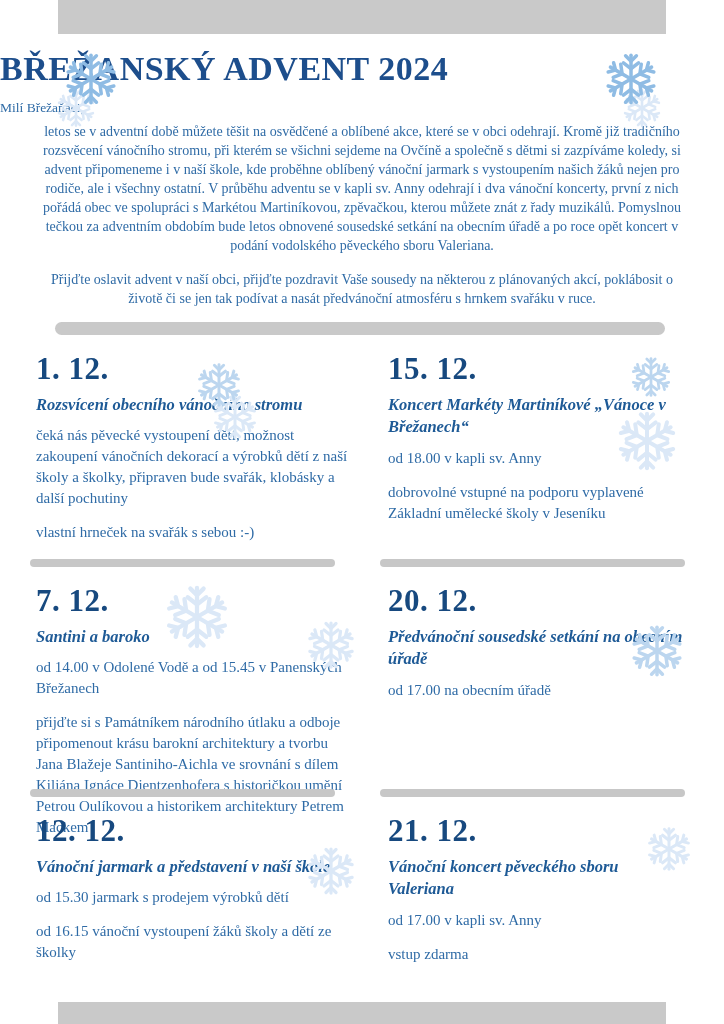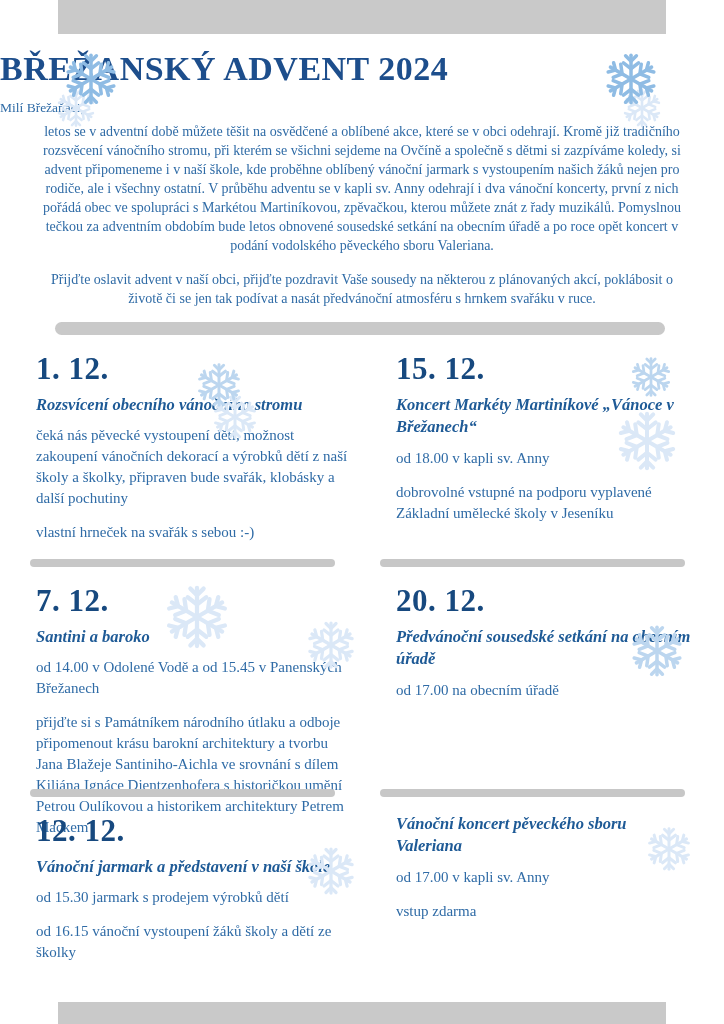--- a/index.html
+++ b/index.html
@@ -36,21 +36,21 @@
   }
   .sep-split {
     display: flex; margin-left: 30px; gap: 45px; align-items: center;
   }
   .sep-split .seg {
     width: 305px; height: 8px; border-radius: 4px; background: #c7c7c7;
   }
 
   .row {
     display: grid; grid-template-columns: 352px 336px;
-    padding-left: 36px; padding-top: 16px; box-sizing: border-box; gap: 8px;
+    padding-left: 36px; padding-top: 16px; box-sizing: border-box;
   }
   .row-1 { height: 224px; }
   .row-2 { height: 222px; }
   .row-3 { height: 164px; }
   .event { padding-right: 30px; }
   .event-date {
     margin: 0 0 7px; font-size: 31px; font-weight: 700;
     color: #17497f; letter-spacing: 0.5px;
   }
   .event-title {
@@ -208,20 +208,21 @@
   </div>
 
   <section class="row row-3">
     <article class="event">
       <h2 class="event-date">12. 12.</h2>
       <h3 class="event-title">Vánoční jarmark a představení v naší škole</h3>
       <p>od 15.30 jarmark s prodejem výrobků dětí</p>
       <p>od 16.15 vánoční vystoupení žáků školy a dětí ze školky</p>
     </article>
     <article class="event">
+      <h2 class="event-date">21. 12.</h2>
       <h3 class="event-title">Vánoční koncert pěveckého sboru Valeriana</h3>
       <p>od 17.00 v kapli sv. Anny</p>
       <p>vstup zdarma</p>
     </article>
   </section>
 
   <div class="bar bottom-bar"></div>
 
 </div>
 

